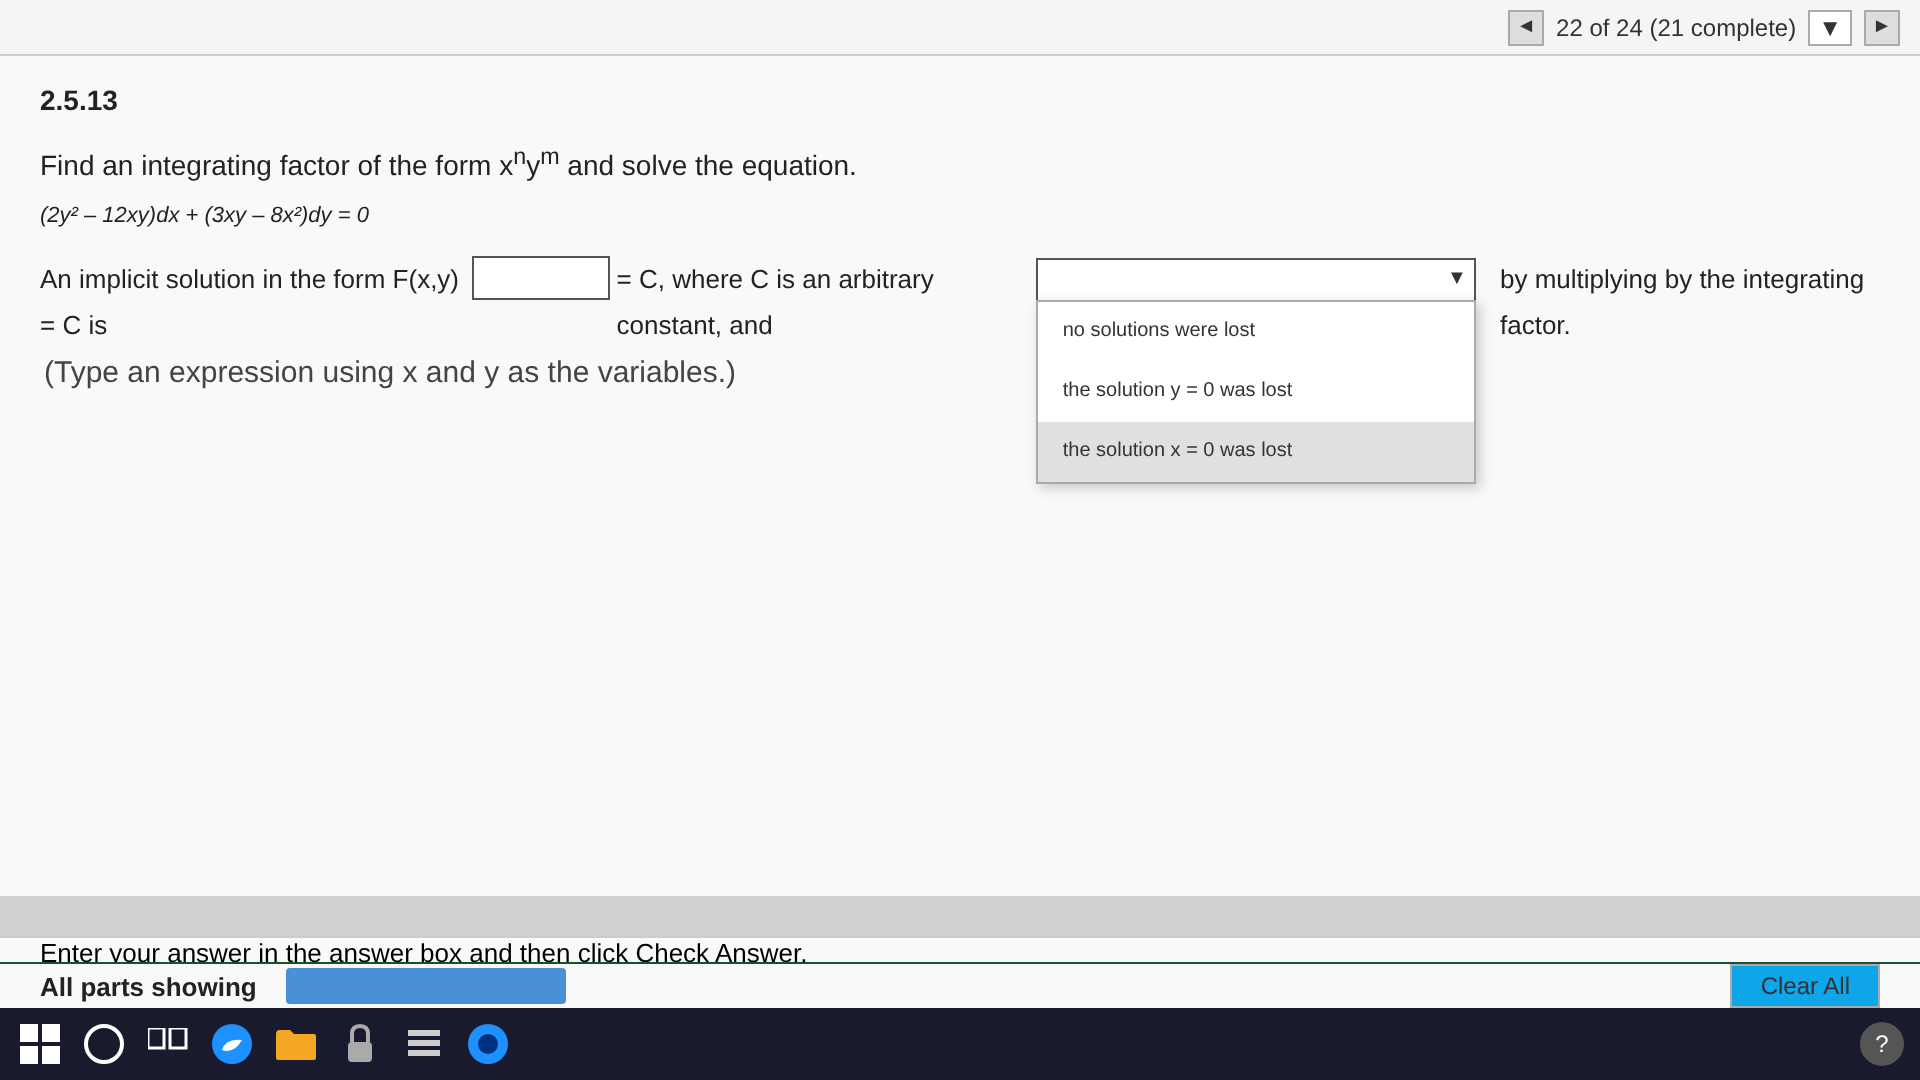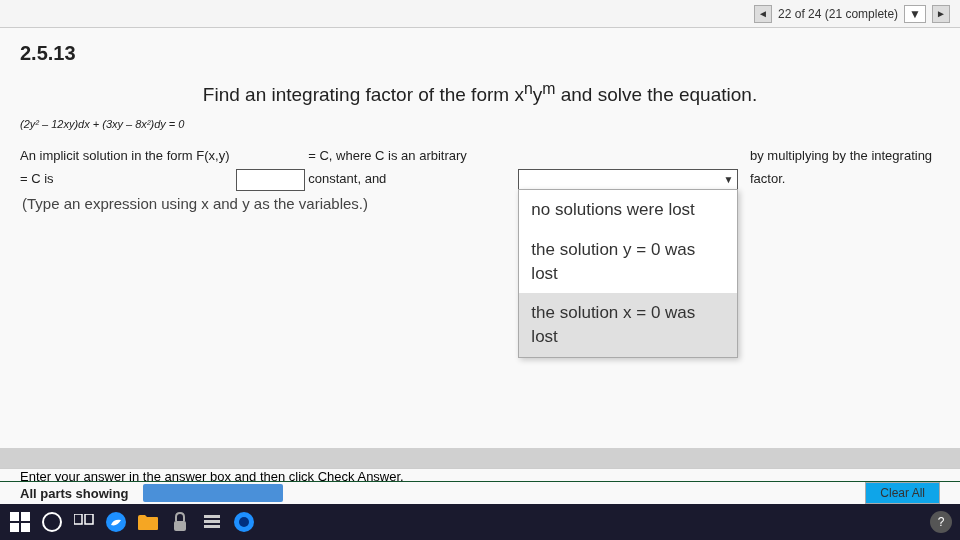--- a/index.html
+++ b/index.html
@@ -53,32 +53,31 @@
 
     
     .main-content {
       background: #f9f9f9;
       padding: 14px 20px;
       min-height: 420px;
       position: relative;
     }
 
     .problem-number {
-      font-size: 20px;
+      font-size: 14px;
       font-weight: bold;
       margin-bottom: 12px;
       color: #222;
     }
 
     .problem-text {
-      font-size: 19px;
+      font-size: 14px;
       color: #222;
       margin-bottom: 8px;
       line-height: 1.5;
-      text-align: center;
     }
 
     .equation {
       font-size: 11px;
       color: #222;
       margin-bottom: 14px;
       font-style: italic;
     }
 
     .answer-box {
@@ -117,21 +116,21 @@
       top: 22px;
       left: 0;
       width: 220px;
       background: #fff;
       border: 1px solid #aaa;
       box-shadow: 2px 2px 6px rgba(0,0,0,0.2);
       z-index: 100;
     }
     .dropdown-item {
       padding: 8px 12px;
-      font-size: 17px;
+      font-size: 10px;
       color: #333;
       cursor: pointer;
       line-height: 1.4;
     }
     .dropdown-item.highlighted {
       background: #e0e0e0;
     }
 
     .type-hint {
       font-size: 15px;
@@ -237,21 +236,21 @@
       color: #fff;
       display: flex;
       align-items: center;
       justify-content: center;
       font-size: 12px;
       cursor: pointer;
     }
 
     .answer-row-wrap {
       display: flex;
-      align-items: flex-end;
+      align-items: flex-start;
       margin-bottom: 2px;
       font-size: 13px;
       color: #222;
       line-height: 1.8;
     }
   </style>
 </head>
 <body>
 
 <div class="top-bar">

